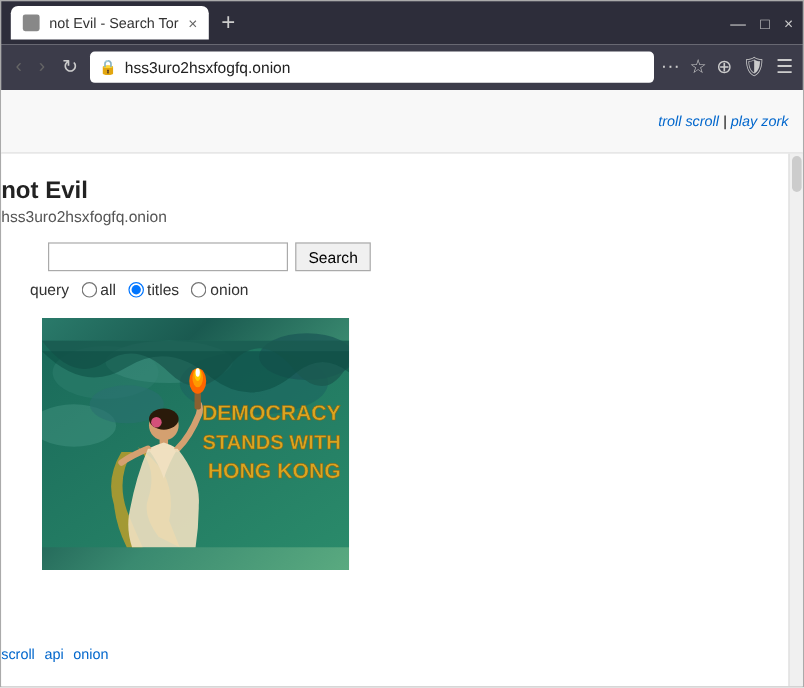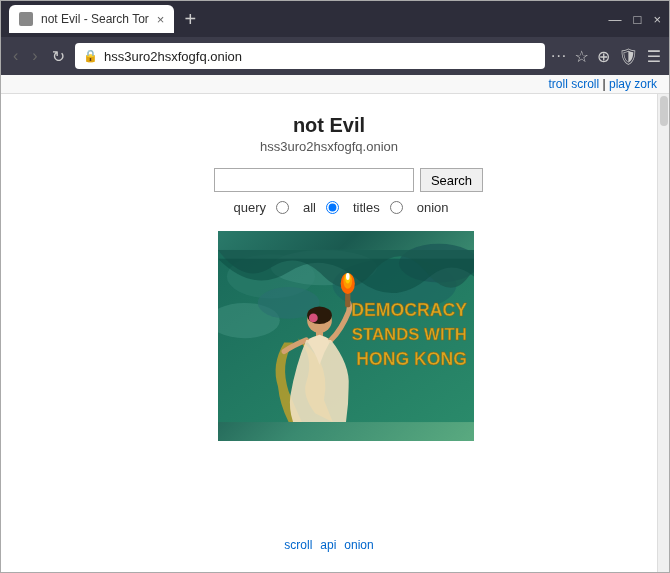--- a/index.html
+++ b/index.html
@@ -134,38 +134,39 @@
       color: #ccc;
       font-size: 16px;
       cursor: pointer;
     }
 
     
     .top-links {
       background: #f8f8f8;
       border-bottom: 1px solid #ddd;
       text-align: right;
-      padding: 2px 12px;
+      padding: 19px 12px;
       font-size: 12px;
       flex-shrink: 0;
+      font-style: italic;
     }
 
     .top-links a {
       color: #0066cc;
       text-decoration: none;
       cursor: pointer;
     }
 
     
     .page-content {
       flex: 1;
       background: #fff;
       display: flex;
       flex-direction: column;
-      align-items: center;
+      align-items: flex-start;
       padding: 20px 0 10px 0;
       overflow: auto;
     }
 
     .site-title {
       font-size: 20px;
       font-weight: bold;
       color: #222;
       margin-bottom: 2px;
     }
@@ -207,21 +208,21 @@
       display: flex;
       align-items: center;
       gap: 10px;
       margin-bottom: 16px;
       margin-left: 24px;
     }
 
     .search-options label {
       display: flex;
       align-items: center;
-      gap: 14px;
+      gap: 3px;
       cursor: pointer;
     }
 
     
     .poster-container {
       width: 290px;
       height: 210px;
       overflow: hidden;
       position: relative;
       margin-bottom: 20px;

